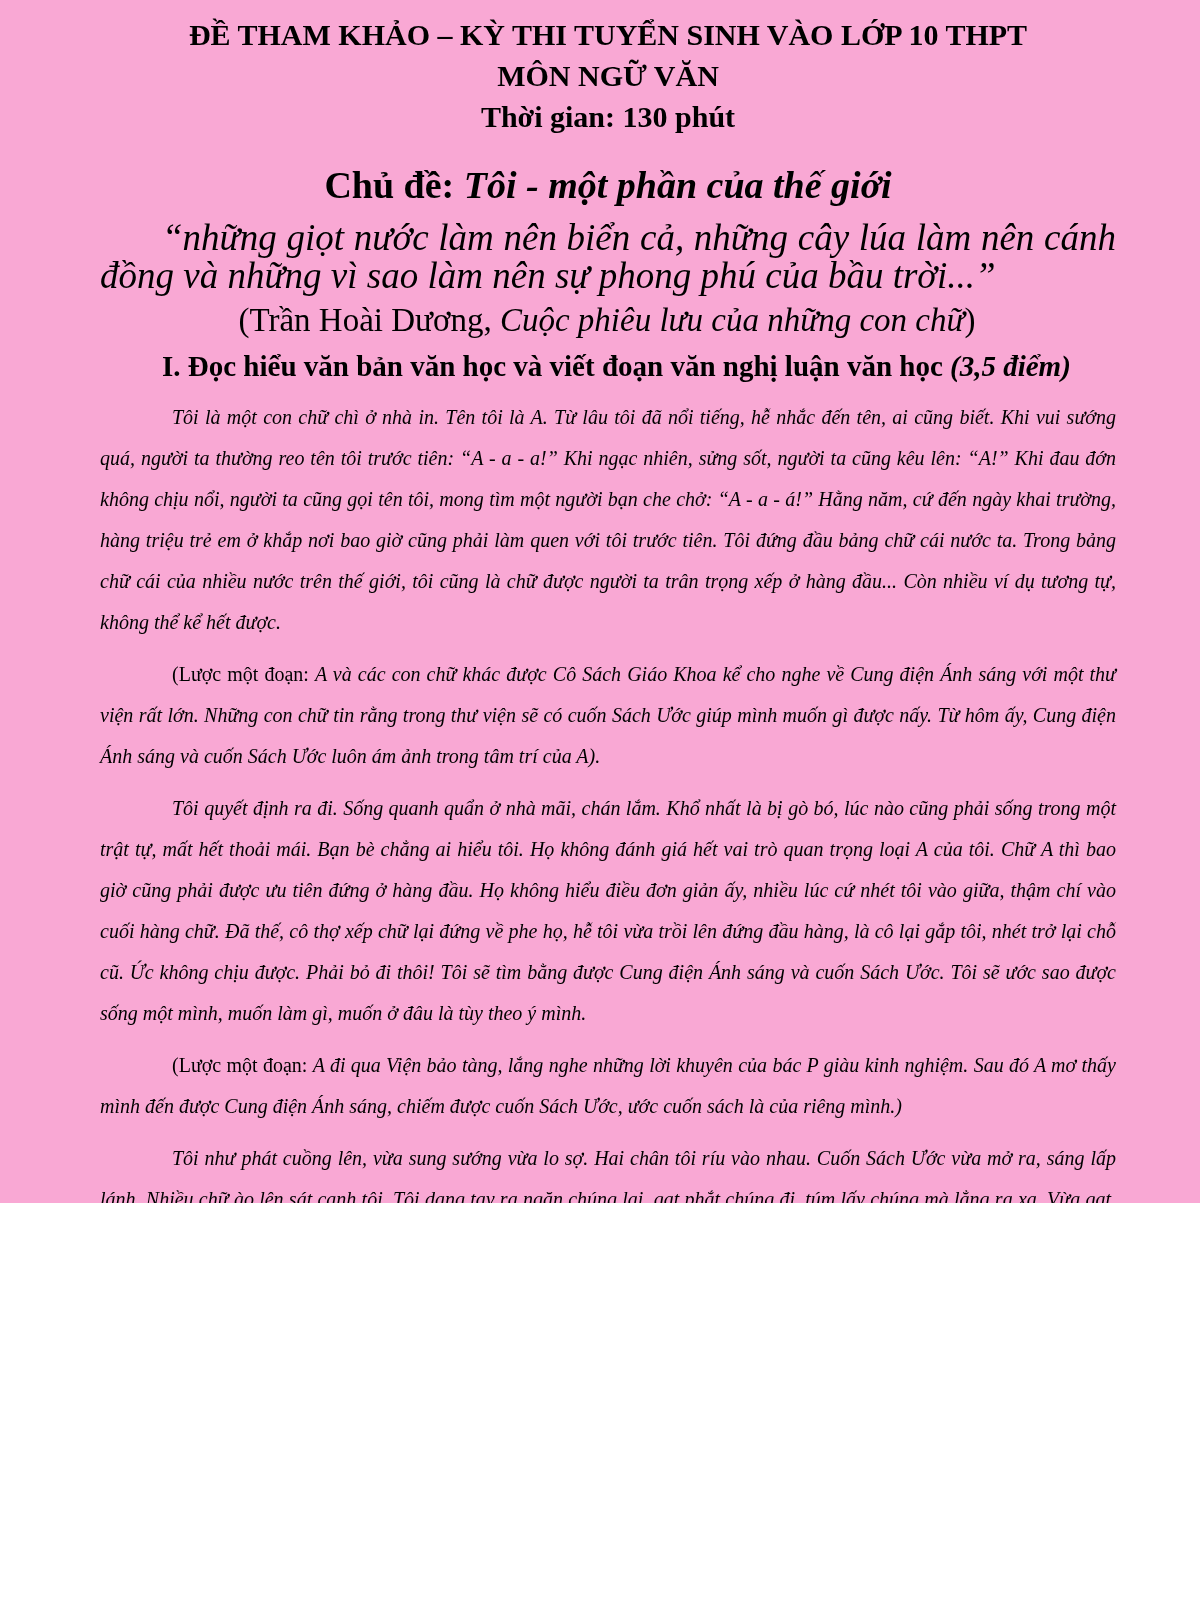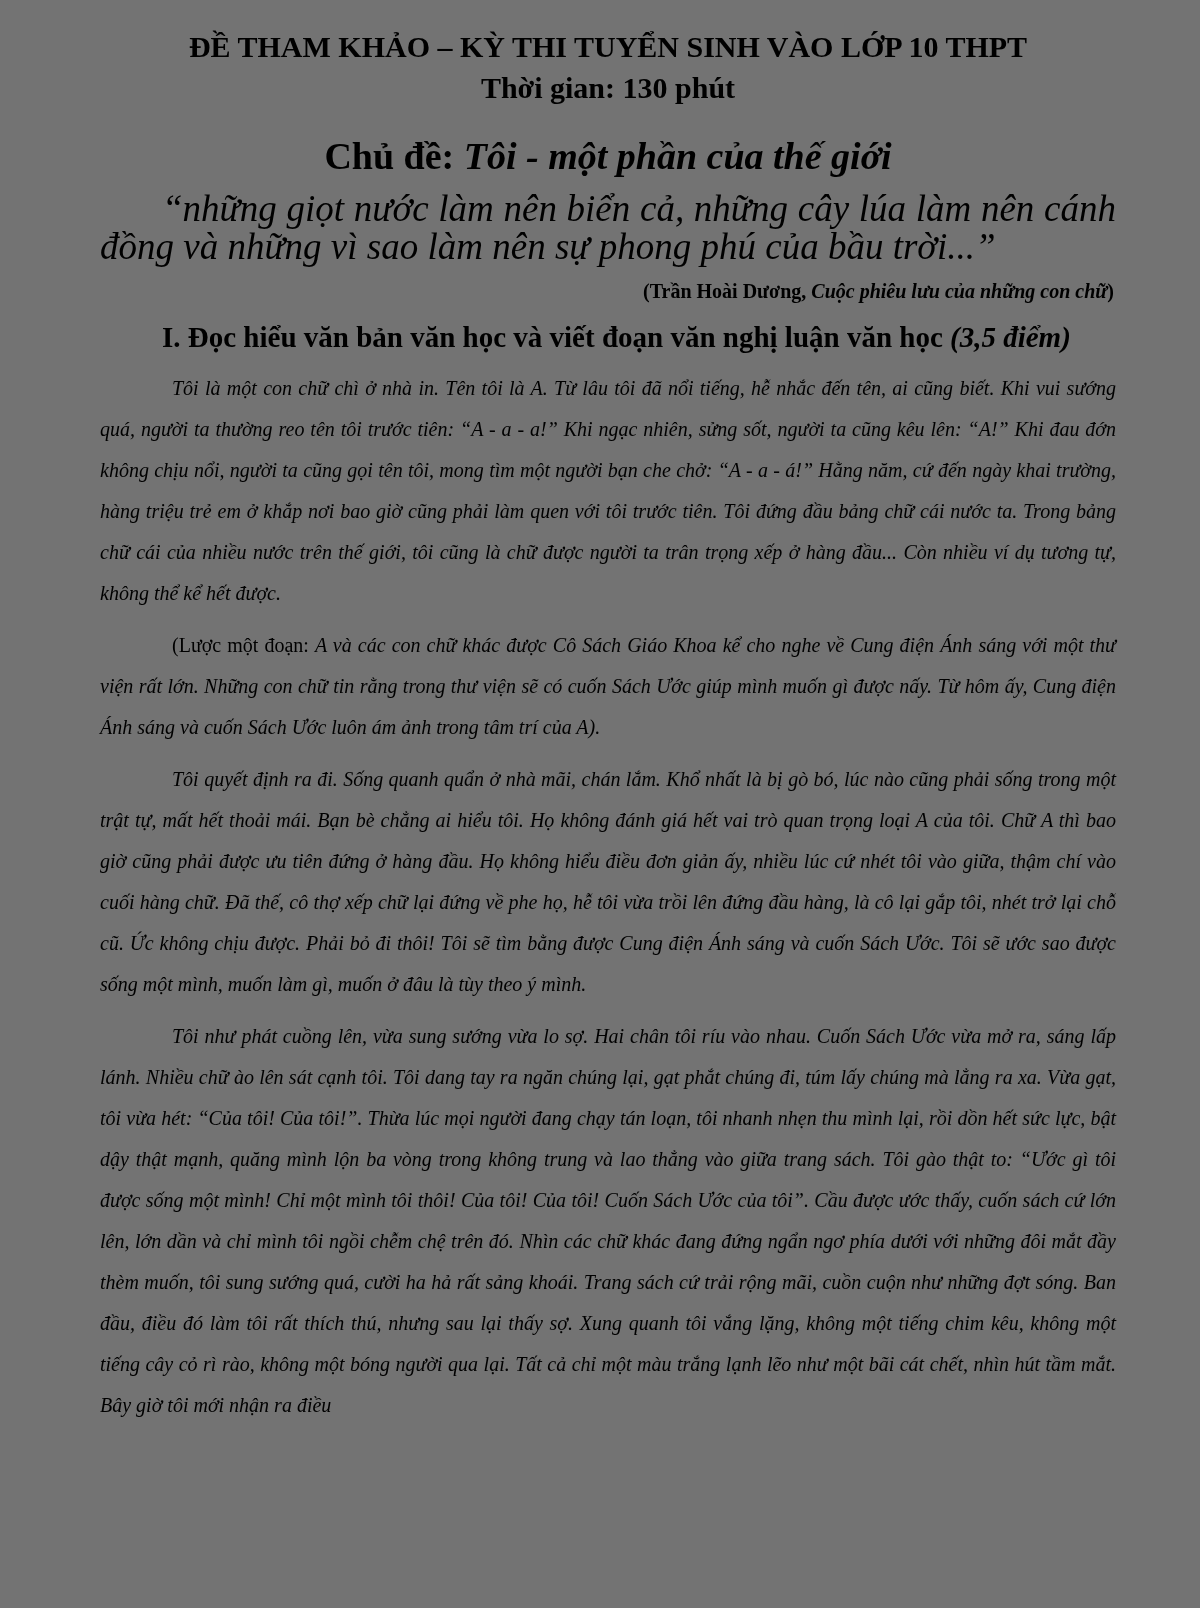--- a/index.html
+++ b/index.html
@@ -5,23 +5,23 @@
   html, body { margin: 0; padding: 0; }
   body {
     width: 1200px;
     background: #ffffff;
     color: #000000;
     font-family: "Liberation Serif", "DejaVu Serif", serif;
   }
   .page {
     box-sizing: border-box;
     width: 1200px;
-    height: 1608px;
-    padding: 26px 84px 20px 100px;
-    background: #737373;
+    height: 1203px;
+    padding: 14px 84px 20px 100px;
+    background: #f9a8d4;
     overflow: hidden;
   }
   .doc-header {
     text-align: center;
     font-weight: bold;
     font-size: 30px;
     line-height: 41px;
   }
   .doc-header .hline { margin: 0; }
   .topic {
@@ -36,25 +36,24 @@
   .epigraph {
     margin: 16px 0 0 0;
     font-size: 37px;
     line-height: 37.5px;
     text-align: justify;
     text-indent: 62px;
     font-style: italic;
   }
   .attribution {
     margin: 8px 2px 0 0;
-    font-size: 20px;
+    font-size: 33px;
     line-height: 37.5px;
-    text-align: right;
+    text-align: center;
     font-style: normal;
-    font-weight: bold;
   }
   .section-heading {
     margin: 7px 0 0 0;
     padding-left: 62px;
     font-size: 29px;
     line-height: 39px;
     font-weight: bold;
     font-style: normal;
   }
   .body-p {
@@ -67,33 +66,35 @@
   }
   .body-p .prefix { font-style: normal; }
 </style>
 </head>
 <body>
 
 <div class="page">
 
   <header class="doc-header">
     <p class="hline">ĐỀ THAM KHẢO – KỲ THI TUYỂN SINH VÀO LỚP 10 THPT</p>
+    <p class="hline">MÔN NGỮ VĂN</p>
     <p class="hline">Thời gian: 130 phút</p>
   </header>
 
   <p class="topic"><span>Chủ đề: </span><span class="bi">Tôi - một phần của thế giới</span></p>
 
   <p class="epigraph">“những giọt nước làm nên biển cả, những cây lúa làm nên cánh đồng và những vì sao làm nên sự phong phú của bầu trời...”</p>
 
   <p class="attribution"><span>(Trần Hoài Dương, </span><span class="i">Cuộc phiêu lưu của những con chữ</span><span>)</span></p>
 
   <h2 class="section-heading"><span>I. Đọc hiểu văn bản văn học và viết đoạn văn nghị luận văn học </span><span class="bi">(3,5 điểm)</span></h2>
 
   <p class="body-p">Tôi là một con chữ chì ở nhà in. Tên tôi là A. Từ lâu tôi đã nổi tiếng, hễ nhắc đến tên, ai cũng biết. Khi vui sướng quá, người ta thường reo tên tôi trước tiên: “A - a - a!” Khi ngạc nhiên, sửng sốt, người ta cũng kêu lên: “A!” Khi đau đớn không chịu nổi, người ta cũng gọi tên tôi, mong tìm một người bạn che chở: “A - a - á!” Hằng năm, cứ đến ngày khai trường, hàng triệu trẻ em ở khắp nơi bao giờ cũng phải làm quen với tôi trước tiên. Tôi đứng đầu bảng chữ cái nước ta. Trong bảng chữ cái của nhiều nước trên thế giới, tôi cũng là chữ được người ta trân trọng xếp ở hàng đầu... Còn nhiều ví dụ tương tự, không thể kể hết được.</p>
 
   <p class="body-p"><span class="prefix">(Lược một đoạn: </span><span>A và các con chữ khác được Cô Sách Giáo Khoa kể cho nghe về Cung điện Ánh sáng với một thư viện rất lớn. Những con chữ tin rằng trong thư viện sẽ có cuốn Sách Ước giúp mình muốn gì được nấy. Từ hôm ấy, Cung điện Ánh sáng và cuốn Sách Ước luôn ám ảnh trong tâm trí của A).</span></p>
 
   <p class="body-p">Tôi quyết định ra đi. Sống quanh quẩn ở nhà mãi, chán lắm. Khổ nhất là bị gò bó, lúc nào cũng phải sống trong một trật tự, mất hết thoải mái. Bạn bè chẳng ai hiểu tôi. Họ không đánh giá hết vai trò quan trọng loại A của tôi. Chữ A thì bao giờ cũng phải được ưu tiên đứng ở hàng đầu. Họ không hiểu điều đơn giản ấy, nhiều lúc cứ nhét tôi vào giữa, thậm chí vào cuối hàng chữ. Đã thế, cô thợ xếp chữ lại đứng về phe họ, hễ tôi vừa trồi lên đứng đầu hàng, là cô lại gắp tôi, nhét trở lại chỗ cũ. Ức không chịu được. Phải bỏ đi thôi! Tôi sẽ tìm bằng được Cung điện Ánh sáng và cuốn Sách Ước. Tôi sẽ ước sao được sống một mình, muốn làm gì, muốn ở đâu là tùy theo ý mình.</p>
 
+  <p class="body-p"><span class="prefix">(Lược một đoạn: </span><span>A đi qua Viện bảo tàng, lắng nghe những lời khuyên của bác P giàu kinh nghiệm. Sau đó A mơ thấy mình đến được Cung điện Ánh sáng, chiếm được cuốn Sách Ước, ước cuốn sách là của riêng mình.)</span></p>
 
   <p class="body-p">Tôi như phát cuồng lên, vừa sung sướng vừa lo sợ. Hai chân tôi ríu vào nhau. Cuốn Sách Ước vừa mở ra, sáng lấp lánh. Nhiều chữ ào lên sát cạnh tôi. Tôi dang tay ra ngăn chúng lại, gạt phắt chúng đi, túm lấy chúng mà lẳng ra xa. Vừa gạt, tôi vừa hét: “Của tôi! Của tôi!”. Thừa lúc mọi người đang chạy tán loạn, tôi nhanh nhẹn thu mình lại, rồi dồn hết sức lực, bật dậy thật mạnh, quăng mình lộn ba vòng trong không trung và lao thẳng vào giữa trang sách. Tôi gào thật to: “Ước gì tôi được sống một mình! Chỉ một mình tôi thôi! Của tôi! Của tôi! Cuốn Sách Ước của tôi”. Cầu được ước thấy, cuốn sách cứ lớn lên, lớn dần và chỉ mình tôi ngồi chễm chệ trên đó. Nhìn các chữ khác đang đứng ngẩn ngơ phía dưới với những đôi mắt đầy thèm muốn, tôi sung sướng quá, cười ha hả rất sảng khoái. Trang sách cứ trải rộng mãi, cuồn cuộn như những đợt sóng. Ban đầu, điều đó làm tôi rất thích thú, nhưng sau lại thấy sợ. Xung quanh tôi vắng lặng, không một tiếng chim kêu, không một tiếng cây cỏ rì rào, không một bóng người qua lại. Tất cả chỉ một màu trắng lạnh lẽo như một bãi cát chết, nhìn hút tầm mắt. Bây giờ tôi mới nhận ra điều</p>
 
 </div>
 
 </body></html>

